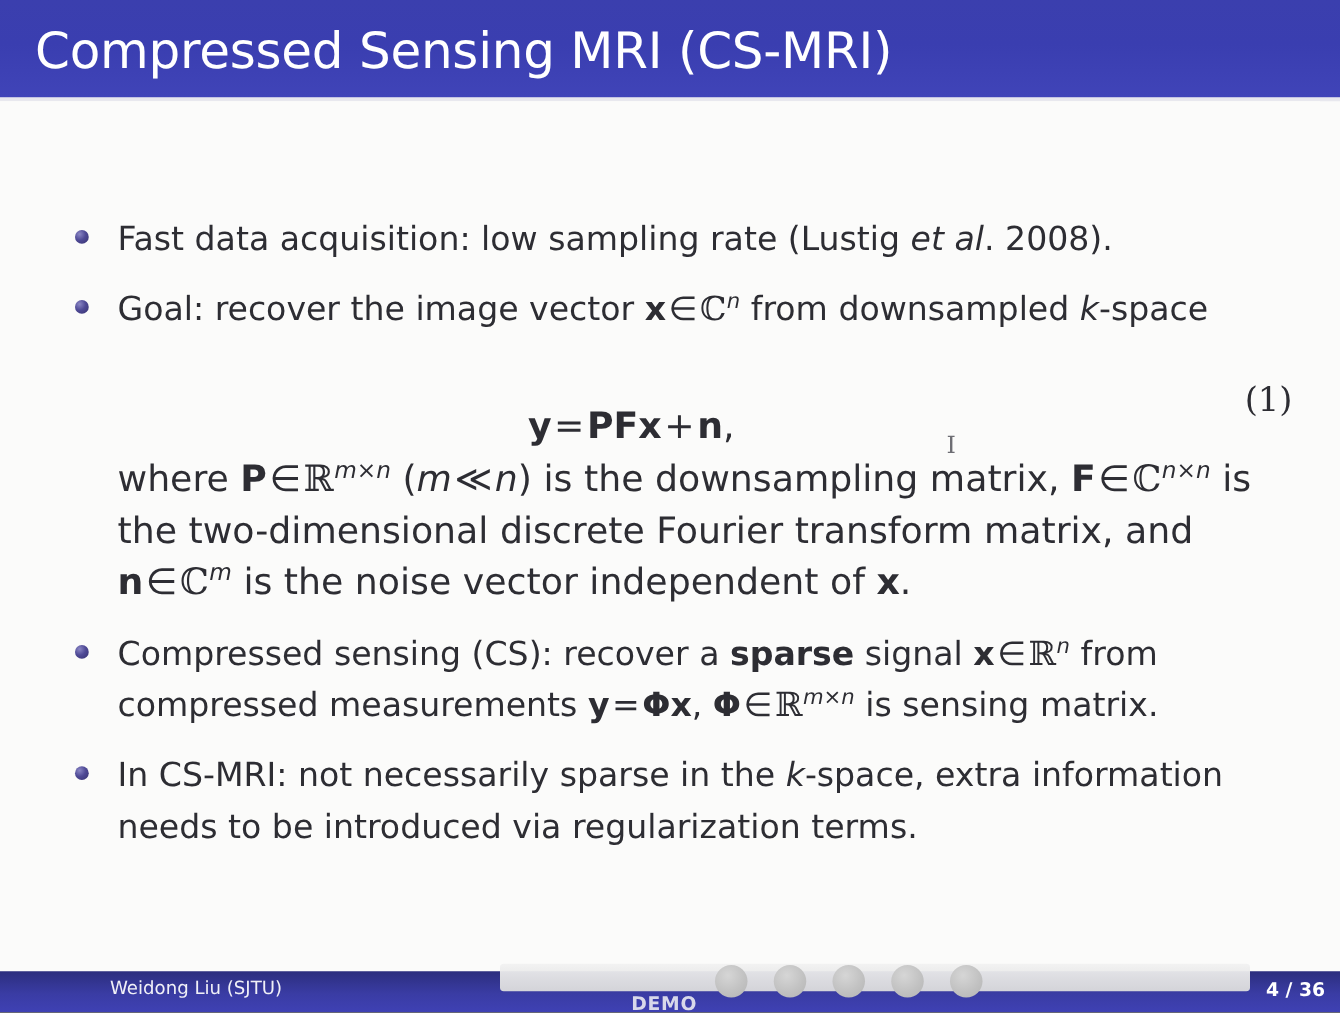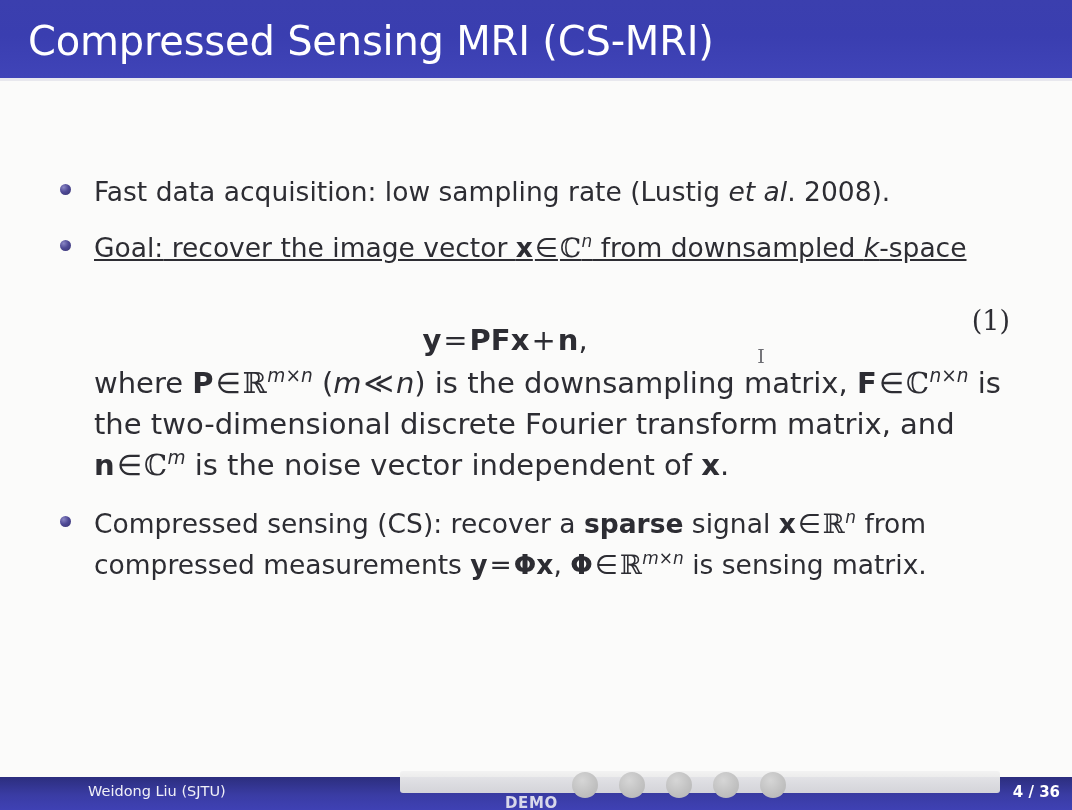--- a/index.html
+++ b/index.html
@@ -49,20 +49,21 @@
   }
 
   
   #body-area {
     position: absolute;
     left: 0;
     top: 81px;
     width: 1032px;
     height: 690px;
     background: #fbfbfa;
+    padding-left: 24px;
   }
 
   .bullet-block {
     position: absolute;
     color: #2d2d33;
     font-size: 26.5px;
     line-height: 41px;
   }
   .bullet-dot {
     position: absolute;
@@ -207,35 +208,39 @@
   </div>
   <div id="title-underline"></div>
 
   <div id="body-area">
 
     <div class="bullet-block" style="left:60px; top:90px; width:960px;">
       <span class="bullet-dot"></span>
       <span class="bullet-text"><span>Fast data acquisition:</span><span> low sampling rate (Lustig </span><span class="mit">et al</span><span>. 2008).</span></span>
     </div>
 
-    <div class="bullet-block" style="left:60px; top:146px; width:990px;text-decoration:underline;">
+    <div class="bullet-block" style="left:60px; top:146px; width:990px;">
       <span class="bullet-dot"></span>
       <span class="bullet-text"><span>Goal:</span><span> recover the image vector </span><span class="mbf">x</span><span class="op">∈</span><span class="bb">ℂ</span><sup class="exp">n</sup><span> from downsampled </span><span class="mit">k</span><span>-space</span><br></span>
     </div>
 
     <div id="equation"><span class="mbf">y</span><span class="op">=</span><span class="mbf">PF</span><span class="mbf">x</span><span class="op">+</span><span class="mbf">n</span><span>,</span></div>
     <div id="eq-number">(1)</div>
 
     <div class="sub-para" style="left:94px; top:282px; width:950px;"><span>where </span><span class="mbf">P</span><span class="op">∈</span><span class="bb">ℝ</span><sup class="exp">m×n</sup><span> (</span><span class="mit">m</span><span class="op">≪</span><span class="mit">n</span><span>) is the downsampling matrix, </span><span class="mbf">F</span><span class="op">∈</span><span class="bb">ℂ</span><sup class="exp">n×n</sup><span> is the two-dimensional discrete Fourier transform matrix, and </span><span class="mbf">n</span><span class="op">∈</span><span class="bb">ℂ</span><sup class="exp">m</sup><span> is the noise vector independent of </span><span class="mbf">x</span><span>.</span></div>
 
     <div class="bullet-block" style="left:60px; top:422px; width:960px;">
       <span class="bullet-dot"></span>
       <span class="bullet-text"><span>Compressed sensing (CS):</span><span> recover a </span><span class="mbf">sparse</span><span> signal </span><span class="mbf">x</span><span class="op">∈</span><span class="bb">ℝ</span><sup class="exp">n</sup><span> from compressed measurements </span><span class="mbf">y</span><span class="op">=</span><span class="mbf">Φ</span><span class="mbf">x</span><span>, </span><span class="mbf">Φ</span><span class="op">∈</span><span class="bb">ℝ</span><sup class="exp">m×n</sup><span> is sensing matrix.</span></span>
     </div>
 
+    <div class="bullet-block" style="left:60px; top:519px; width:970px;">
+      <span class="bullet-dot"></span>
+      <span class="bullet-text"><span>In CS-MRI:</span><span> not necessarily sparse in the </span><span class="mit">k</span><span>-space, extra information needs to be introduced via regularization terms.</span></span>
+    </div>
 
   </div>
 
   <div id="text-caret">I</div>
 
   <div id="footer">
     <div id="footer-author">Weidong Liu  (SJTU)</div>
     <div id="footer-center">DEMO</div>
     <div id="footer-page">4 / 36</div>
   </div>

